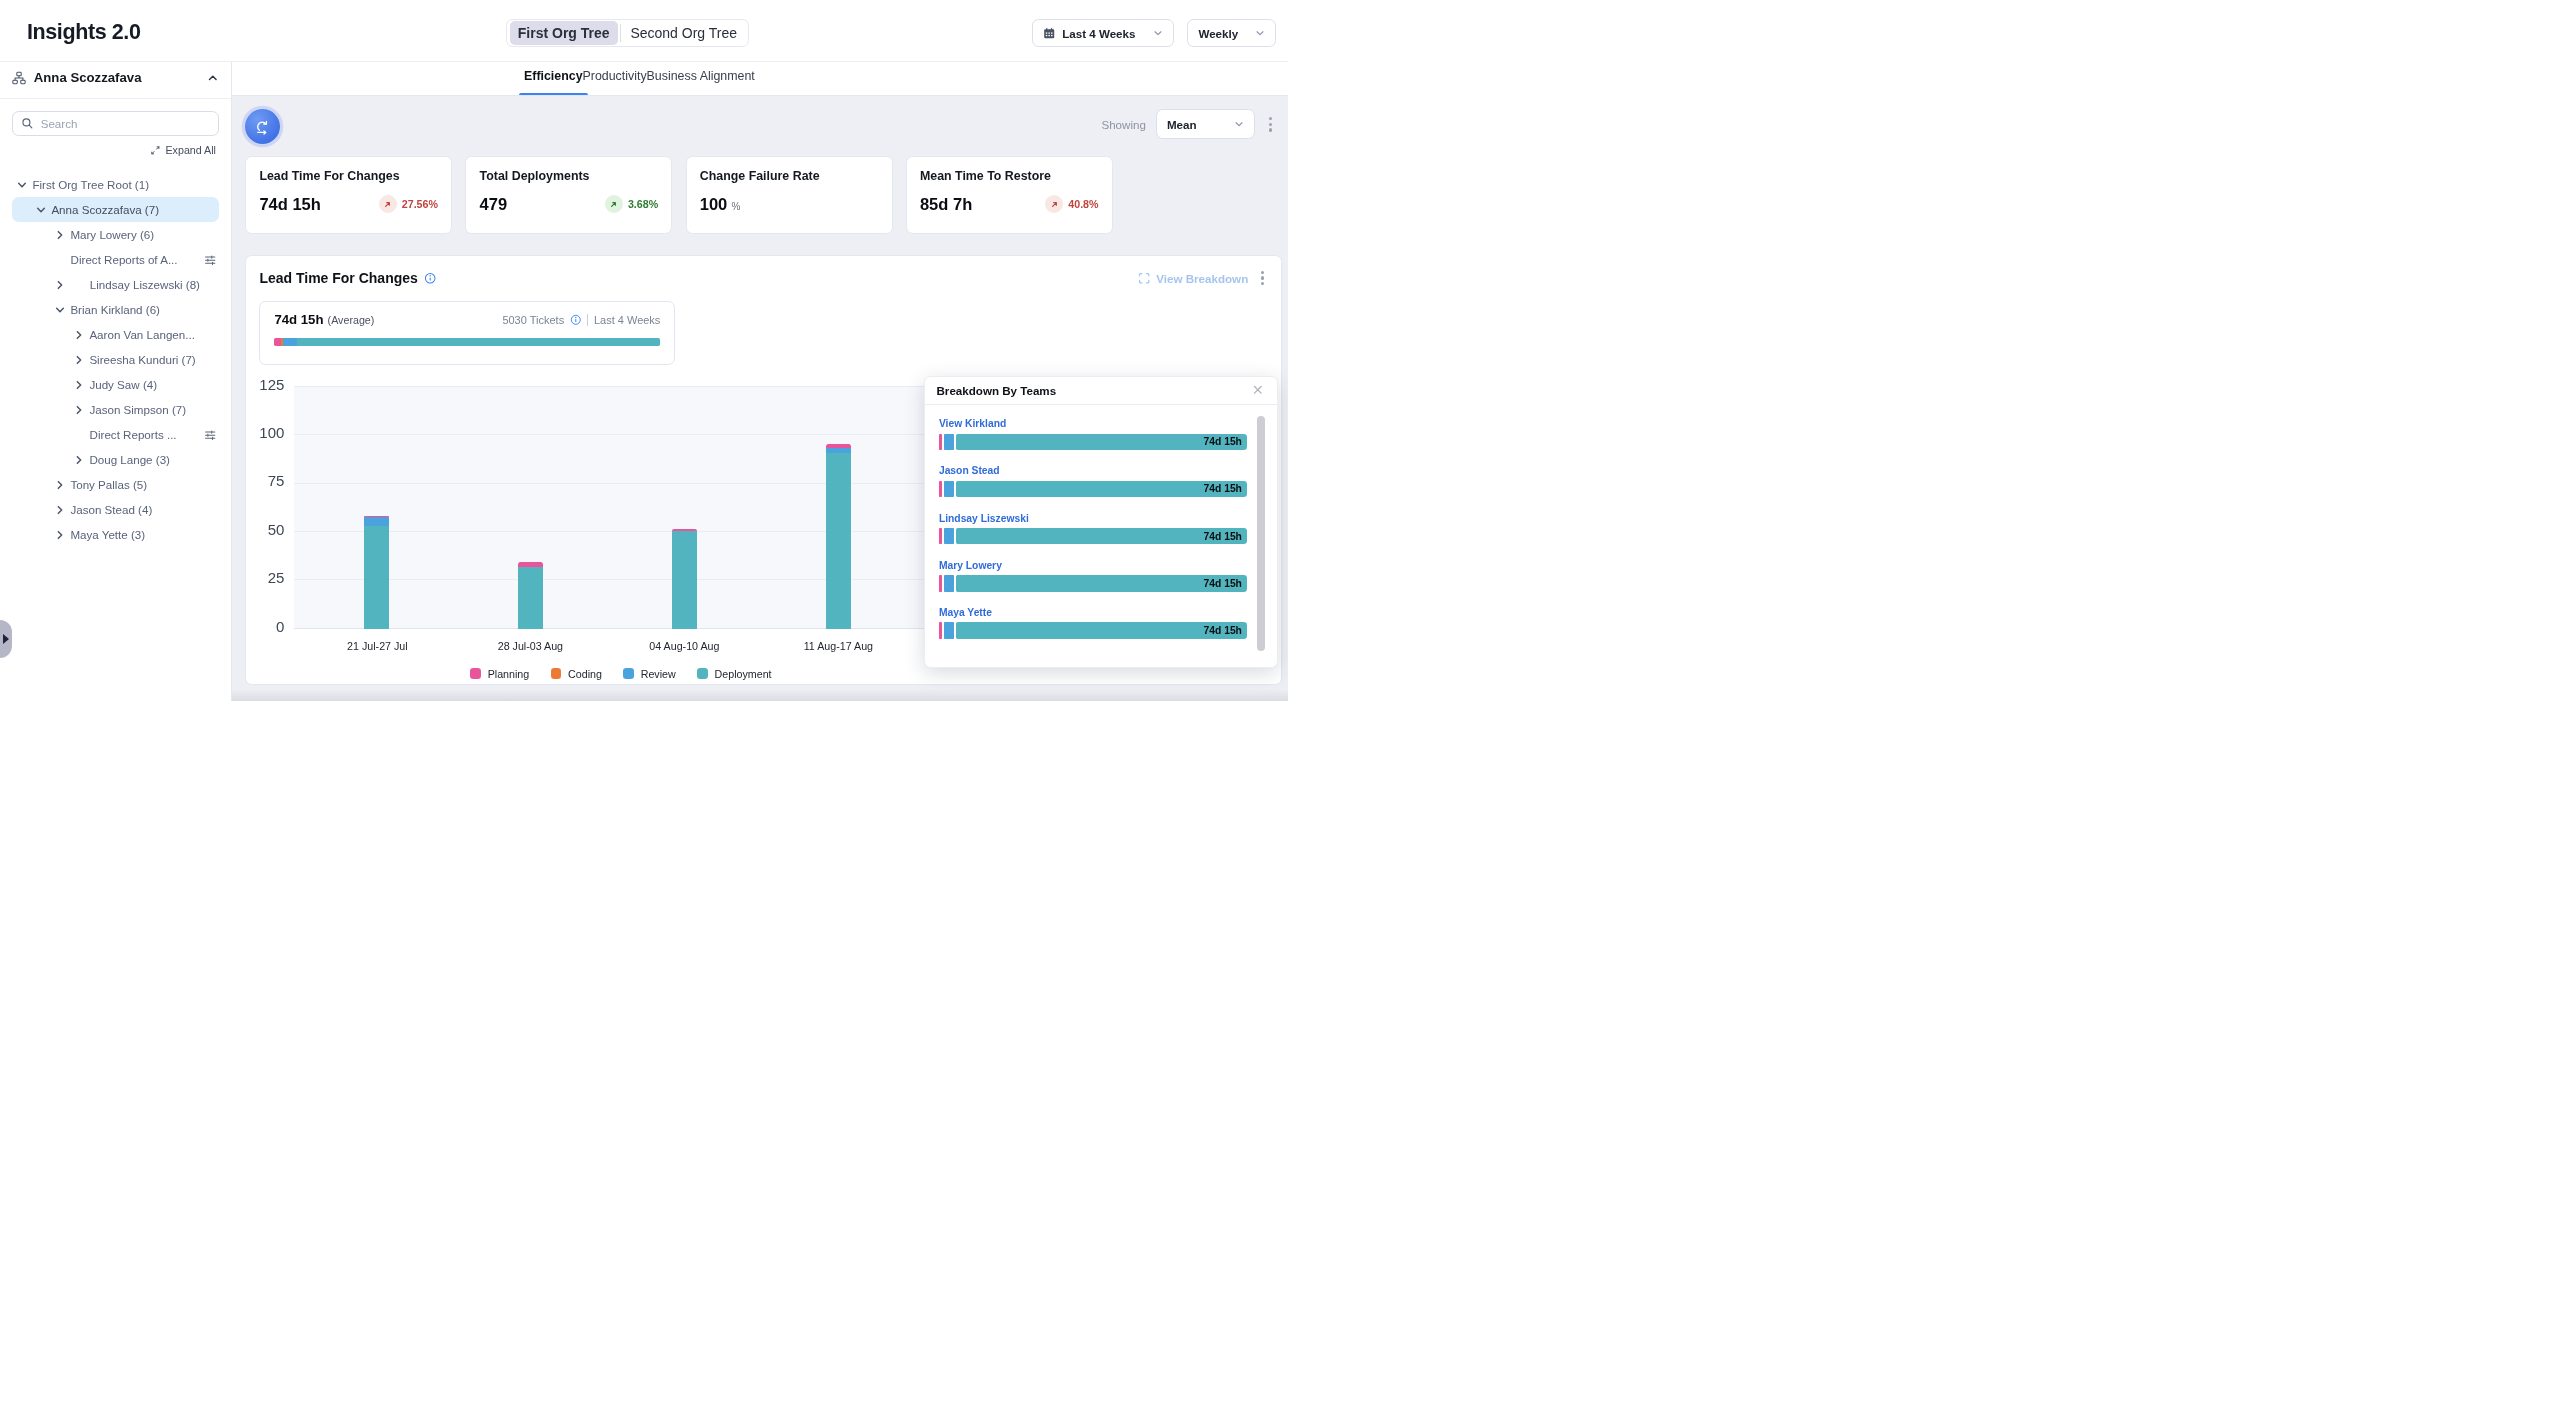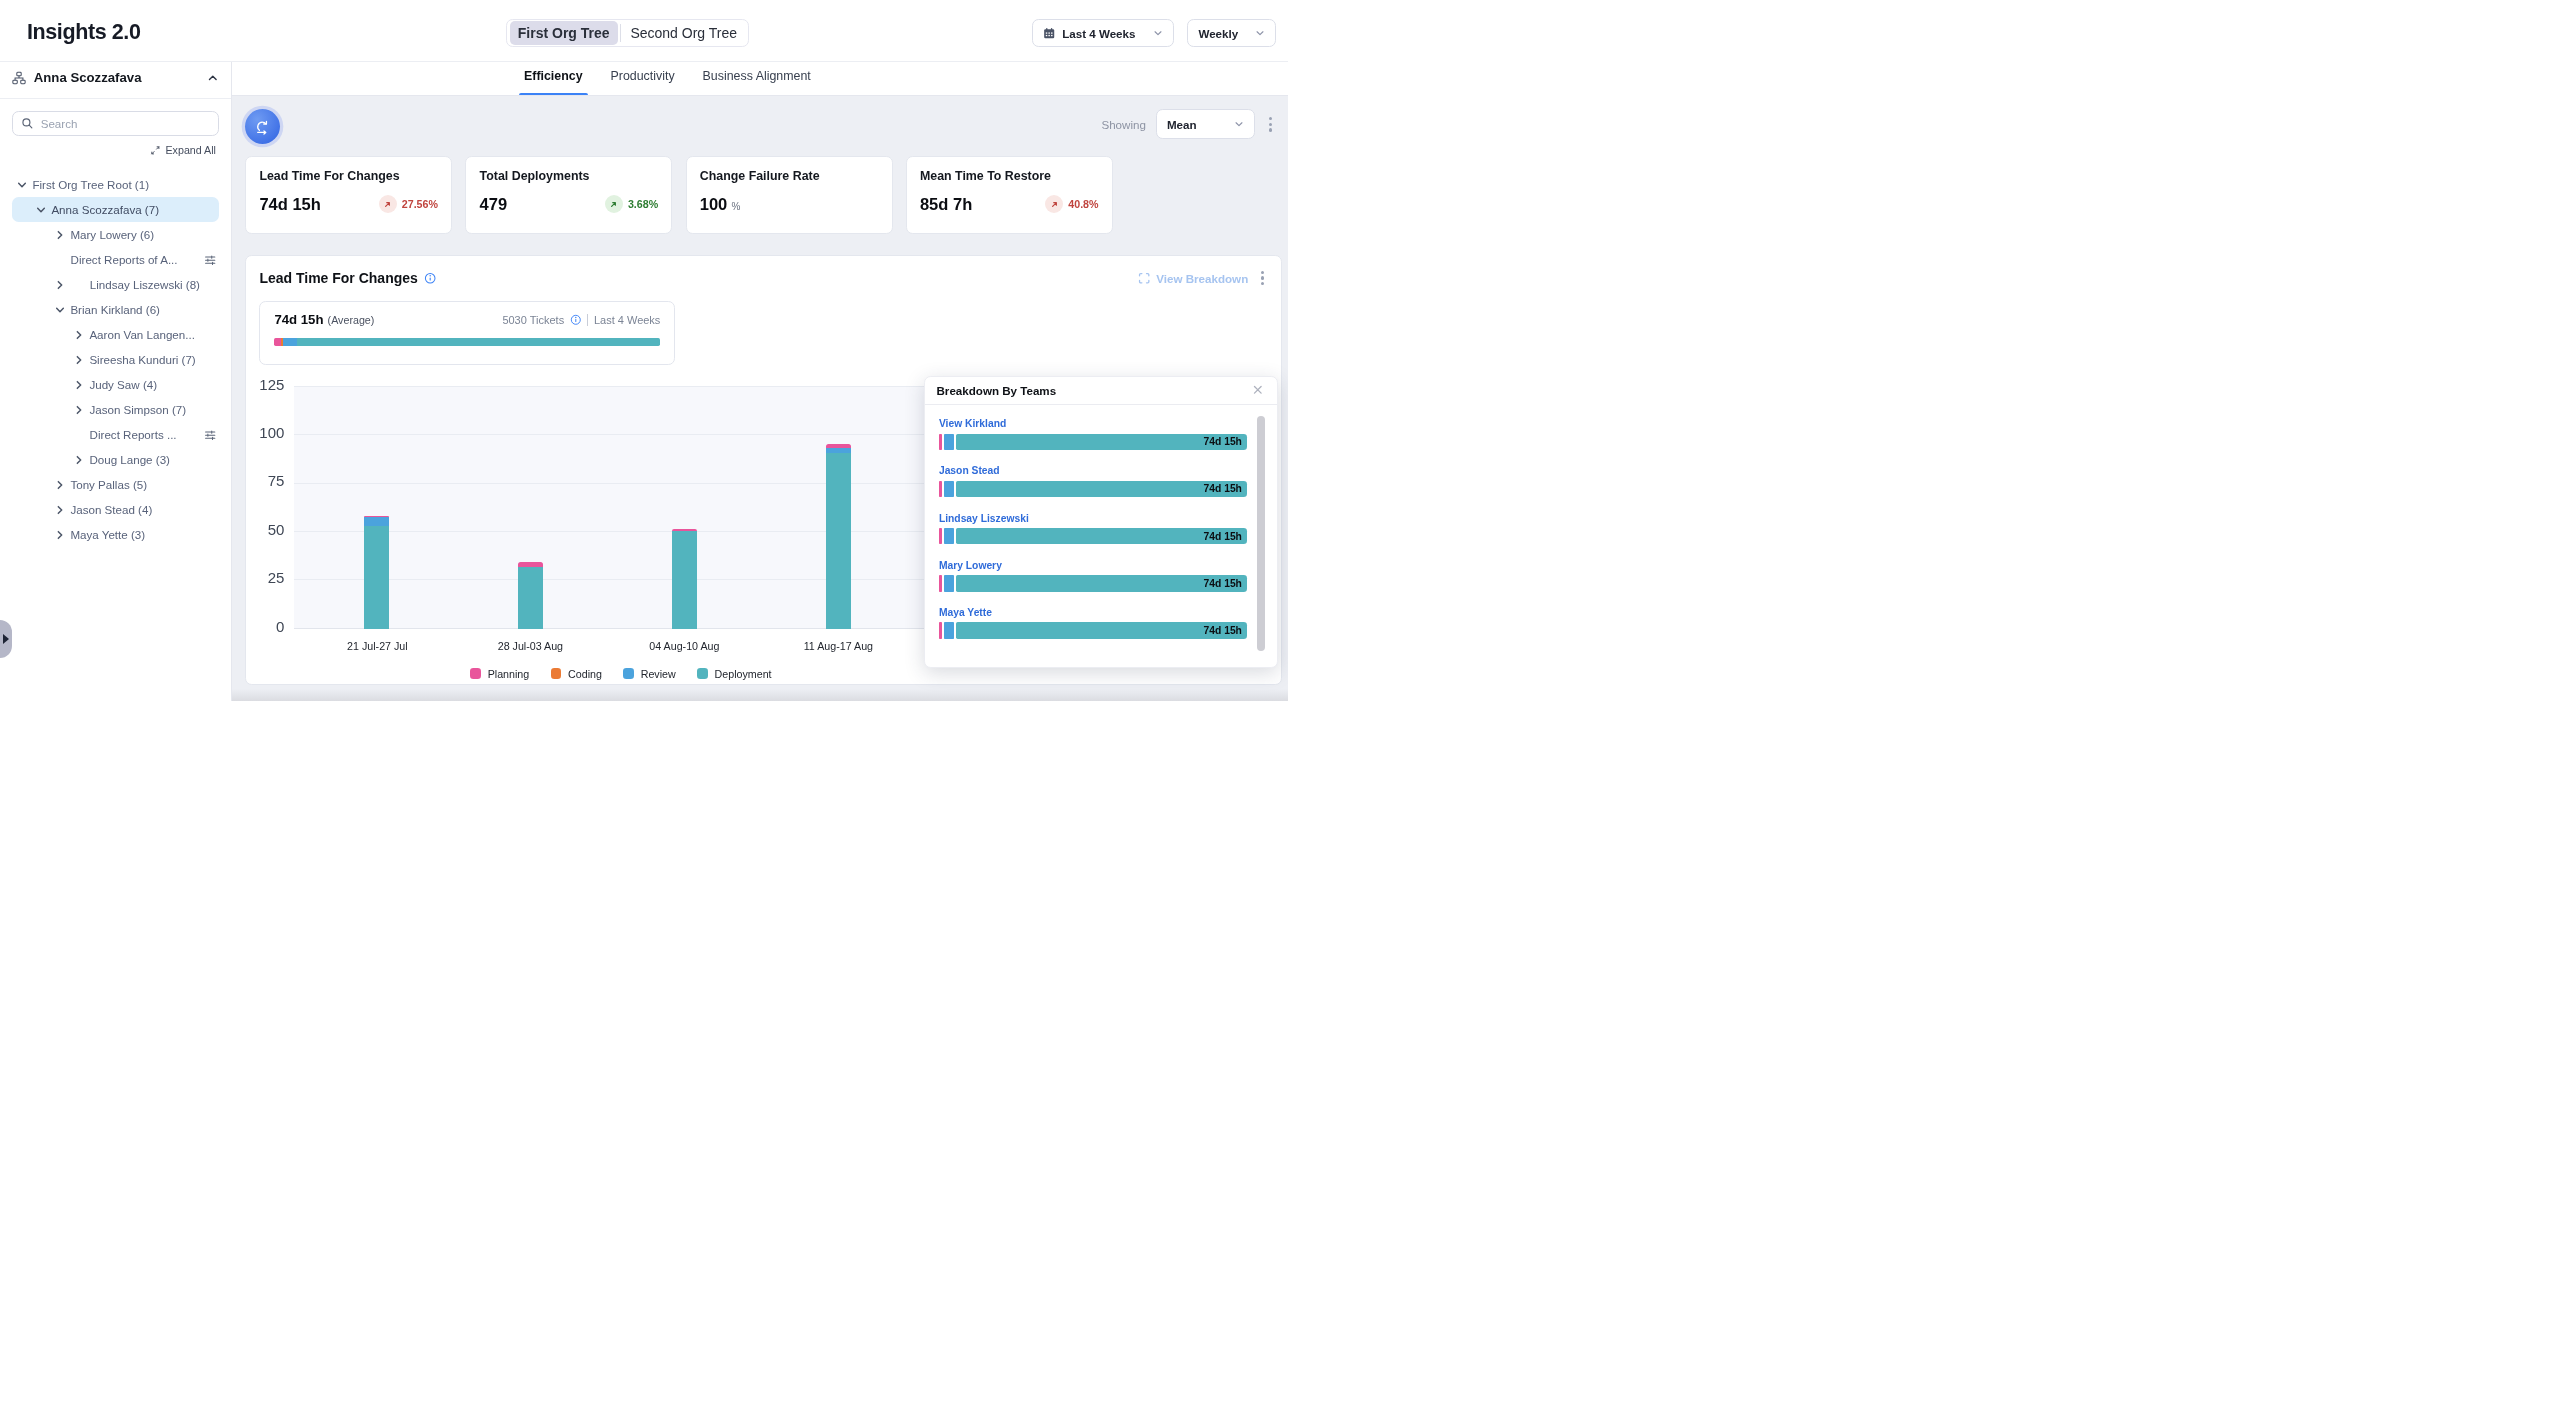--- a/index.html
+++ b/index.html
@@ -53,21 +53,21 @@
   .tree-filter{margin-left:auto;display:flex;padding-right:3.3px;}
 
   .edge-handle{position:absolute;left:0;top:620px;width:11.6px;height:38px;background:#B5B7C8;
                border-radius:0 19px 19px 0;z-index:9;display:flex;align-items:center;cursor:pointer;}
   .edge-handle .tri{width:0;height:0;margin-left:2.5px;border-top:5px solid transparent;
                     border-bottom:5px solid transparent;border-left:6.6px solid #1D2334;}
 
   
   #main{position:absolute;top:57px;left:232px;right:0;bottom:0;background:#EDEFF4;}
   #tabs-bar{height:39px;background:#fff;border-bottom:0.8px solid #E5E7EE;display:flex;align-items:center;}
-  .tabs{display:flex;gap:28px;margin-left:292px;height:100%;}
+  .tabs{display:flex;margin-left:292px;height:100%;}
   .tab{display:flex;align-items:center;position:relative;font-size:12.4px;color:#373F4E;cursor:pointer;}
   .tab.active{font-weight:700;color:#0E1116;}
   .tab.active::after{content:"";position:absolute;left:-5px;right:-5px;bottom:0;height:2.5px;
                      background:var(--accent-blue);border-radius:2.5px 2.5px 0 0;}
   #content{position:absolute;top:39px;left:0;right:0;bottom:0;}
   #content::after{content:"";position:absolute;left:0;right:0;bottom:0;height:11.6px;
                   background:linear-gradient(#EDEFF4,#DBDCE1);}
 
   
   .dora-head{display:flex;align-items:flex-start;margin:11.6px 11.6px 0 13.2px;}

